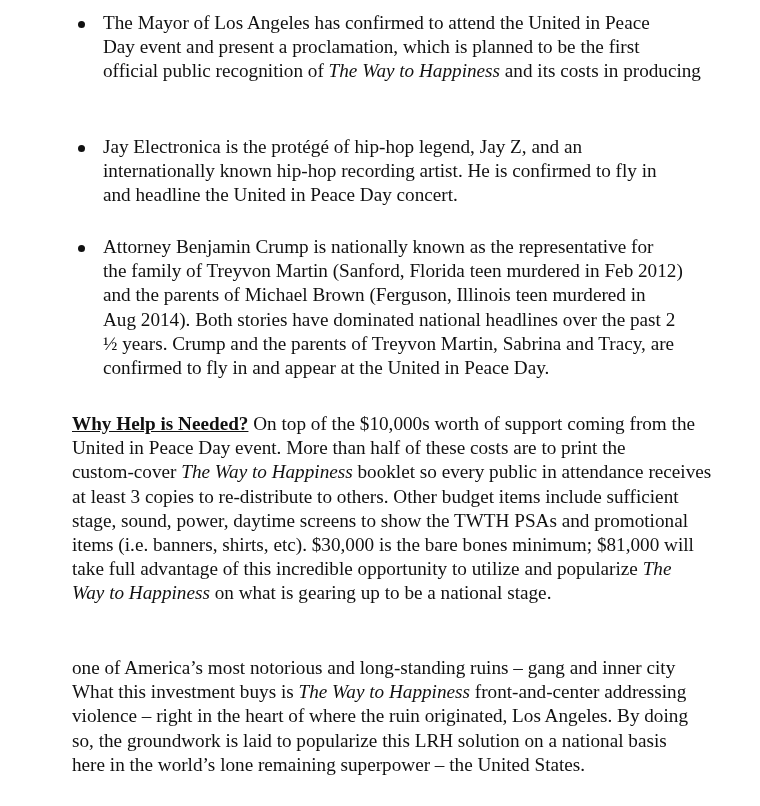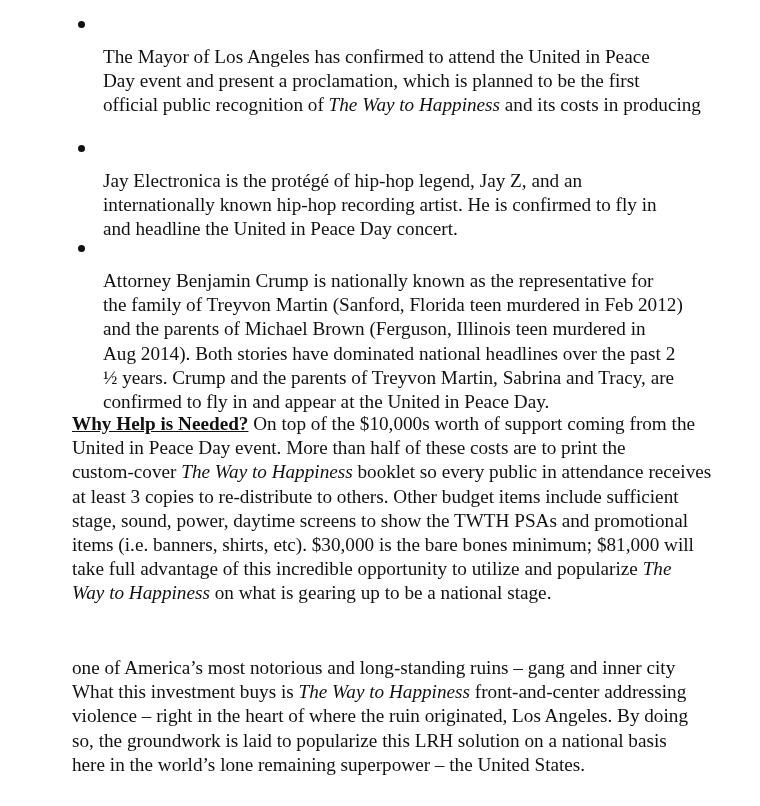--- a/index.html
+++ b/index.html
@@ -43,21 +43,20 @@
       top: 10px;
       width: 7px;
       height: 7px;
       border-radius: 50%;
       background: #111111;
     }
     .bullet-text {
       position: absolute;
       left: 55px;
       width: 640px;
-      margin-top: 34px;
     }
     .para {
       position: absolute;
       left: 16px;
       width: 700px;
       margin: 8px;
     }
     .lead {
       font-weight: bold;
       text-decoration: underline;

